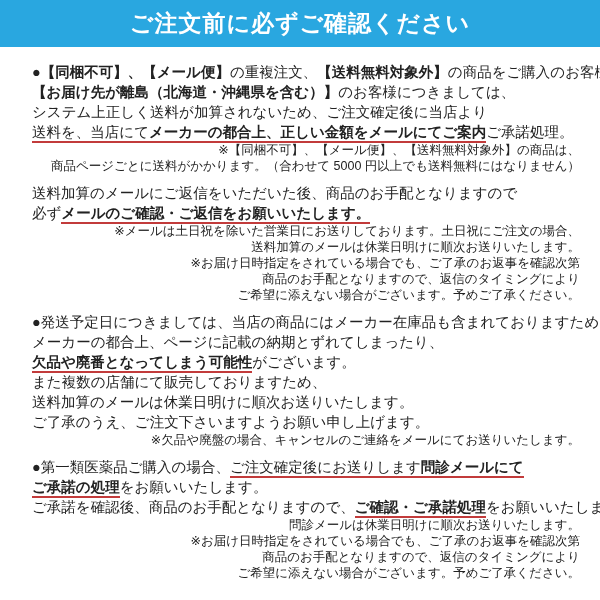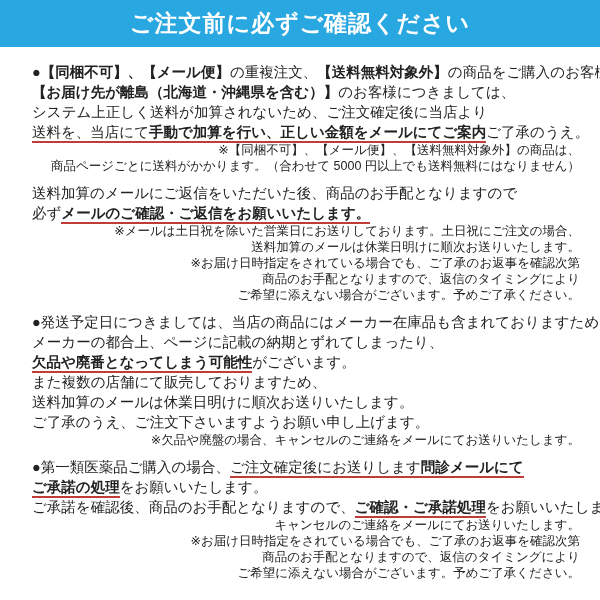--- a/index.html
+++ b/index.html
@@ -42,21 +42,21 @@
 
 <div class="page">
   <div class="header">
     <h1>ご注文前に必ずご確認ください</h1>
   </div>
   <div class="body">
       <div class="section">
         <div class="line main"><span>●</span><span class="b">【同梱不可】、【メール便】</span><span>の重複注文、</span><span class="b">【送料無料対象外】</span><span>の商品をご購入のお客様、</span></div>
         <div class="line main"><span class="b">【お届け先が離島（北海道・沖縄県を含む）】</span><span>のお客様につきましては、</span></div>
         <div class="line main"><span>システム上正しく送料が加算されないため、ご注文確定後に当店より</span></div>
-        <div class="line main"><span class="u">送料を、当店にて</span><span class="b u">手動で加算を行い、正しい金額をメールにてご案内</span><span>ご了承のうえ。</span></div>
+        <div class="line main"><span class="u">送料を、当店にて</span><span class="b u">メーカーの都合上、正しい金額をメールにてご案内</span><span>ご承諾処理。</span></div>
         <div class="line note"><span>※【同梱不可】、【メール便】、【送料無料対象外】の商品は、</span></div>
         <div class="line note indent"><span>商品ページごとに送料がかかります。（合わせて 5000 円以上でも送料無料にはなりません）</span></div>
       </div>
       <div class="section">
         <div class="line main"><span>送料加算のメールにご返信をいただいた後、商品のお手配となりますので</span></div>
         <div class="line main"><span>必ず</span><span class="b u">メールのご確認・ご返信をお願いいたします。</span></div>
         <div class="line note"><span>※メールは土日祝を除いた営業日にお送りしております。土日祝にご注文の場合、</span></div>
         <div class="line note indent"><span>送料加算のメールは休業日明けに順次お送りいたします。</span></div>
         <div class="line note"><span>※お届け日時指定をされている場合でも、ご了承のお返事を確認次第</span></div>
         <div class="line note indent"><span>商品のお手配となりますので、返信のタイミングにより</span></div>
@@ -68,19 +68,19 @@
         <div class="line main"><span class="b u">欠品や廃番となってしまう可能性</span><span>がございます。</span></div>
         <div class="line main"><span>また複数の店舗にて販売しておりますため、</span></div>
         <div class="line main"><span>送料加算のメールは休業日明けに順次お送りいたします。</span></div>
         <div class="line main"><span>ご了承のうえ、ご注文下さいますようお願い申し上げます。</span></div>
         <div class="line note"><span>※欠品や廃盤の場合、キャンセルのご連絡をメールにてお送りいたします。</span></div>
       </div>
       <div class="section">
         <div class="line main"><span>●第一類医薬品ご購入の場合、</span><span class="u">ご注文確定後にお送りします</span><span class="b u">問診メールにて</span></div>
         <div class="line main"><span class="b u">ご承諾の処理</span><span>をお願いいたします。</span></div>
         <div class="line main"><span>ご承諾を確認後、商品のお手配となりますので、</span><span class="b u">ご確認・ご承諾処理</span><span>をお願いいたします。</span></div>
-        <div class="line note indent"><span>キャンセルのご連絡をメールにてお送りいたします。</span></div>
+        <div class="line note indent"><span>問診メールは休業日明けに順次お送りいたします。</span></div>
         <div class="line note"><span>※お届け日時指定をされている場合でも、ご了承のお返事を確認次第</span></div>
         <div class="line note indent"><span>商品のお手配となりますので、返信のタイミングにより</span></div>
         <div class="line note indent"><span>ご希望に添えない場合がございます。予めご了承ください。</span></div>
       </div>
     </div>
 </div>
 
 </body></html>

